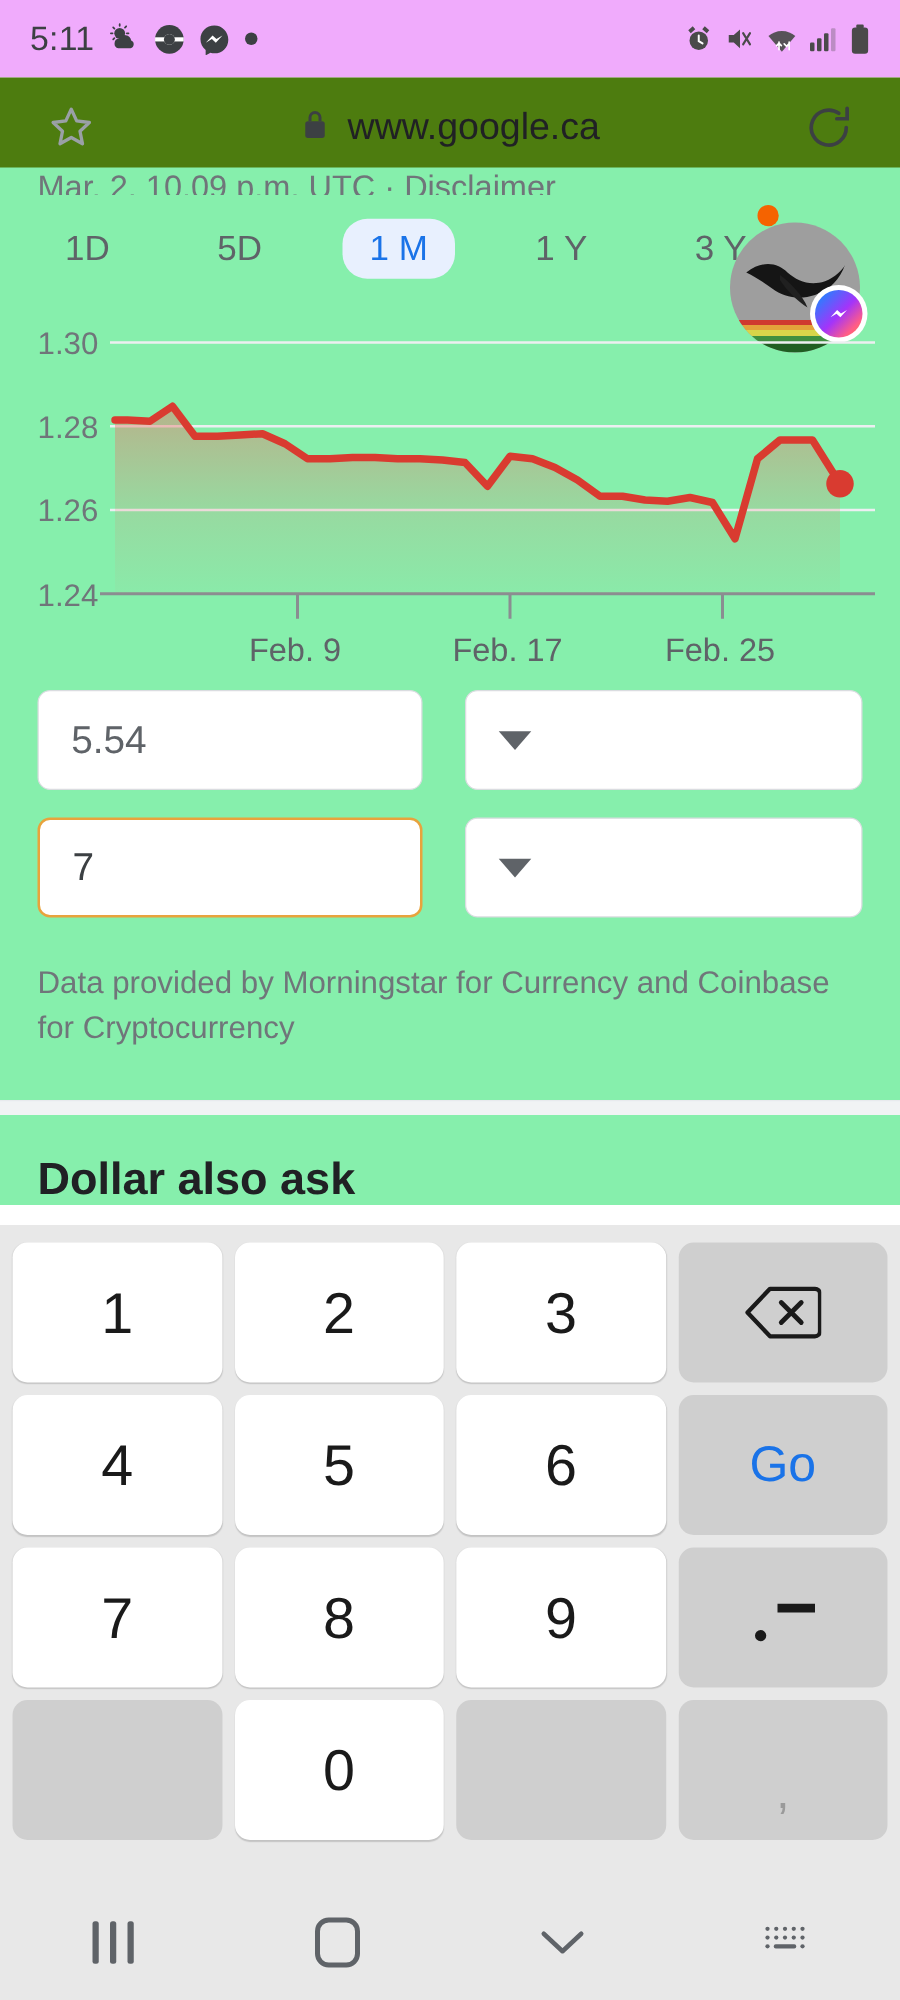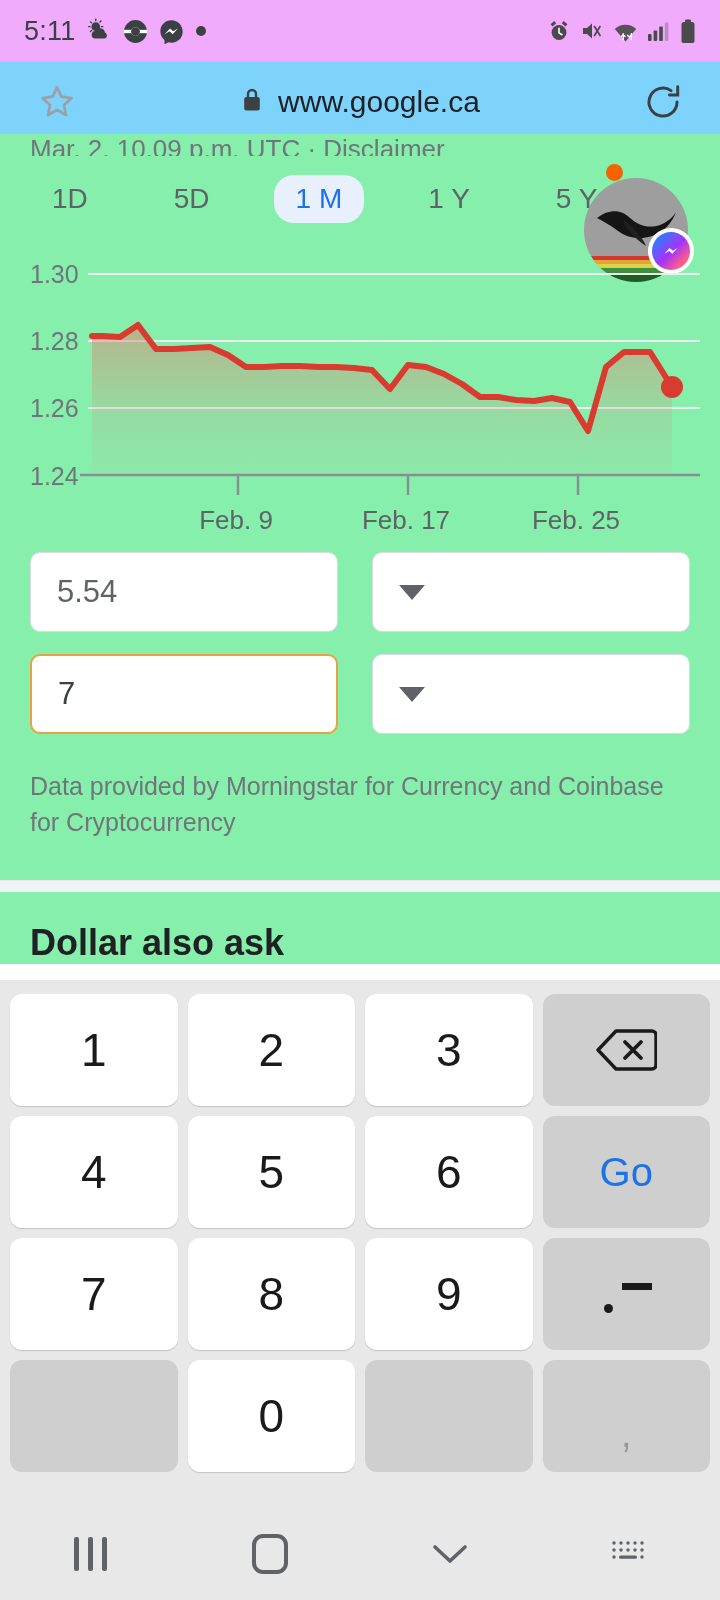--- a/index.html
+++ b/index.html
@@ -17,21 +17,21 @@
     padding: 0 24px; background: #f0abfc;
   }
   .sb-left { display:flex; align-items:center; gap:11px; flex:1; }
   .sb-time { font-size: 27px; color:#3c4043; letter-spacing:.2px; }
   .sb-right { display:flex; align-items:center; gap:9px; }
   .sb-ico { display:inline-flex; align-items:center; justify-content:center; }
 
   
   .urlbar {
     height: 80px; display:flex; align-items:center;
-    padding: 0 28px; border-bottom: 1px solid #e8eaed; background:#7dd3fc;
+    padding: 0 28px; border-bottom: 1px solid #e8eaed; background:#4d7c0f;
   }
   .url-star { width:58px; display:flex; justify-content:center; }
   .url-mid { flex:1; display:flex; align-items:center; justify-content:center; gap:14px; }
   .url-text { font-size:30px; color:#202124; }
   .url-reload { width:58px; display:flex; justify-content:center; }
 
   
   .content { position:relative; background:#86efac; }
   .clipped-line {
     font-size:26px; color:#70757a; padding:0 30px;
@@ -221,21 +221,21 @@
   <div class="content">
 
     <div class="clipped-line">Mar. 2, 10.09 p.m. UTC · Disclaimer</div>
 
     <div class="tabs-row">
       <div class="tabs">
         <span class="tab">1D</span>
         <span class="tab">5D</span>
         <span class="tab active">1 M</span>
         <span class="tab">1 Y</span>
-        <span class="tab">5 Y</span>
+        <span class="tab">3 Y</span>
       </div>
 
       <div class="chathead">
         <div class="ch-dot"></div>
         <div class="chathead-av">
           <div class="ch-grass"></div>
           <svg class="ch-bird" viewBox="0 0 84 60">
             <path d="M3 22 C16 12, 28 14, 36 22 C44 29, 54 33, 66 29 C74 26, 80 20, 82 16 C78 27, 70 36, 58 40 C46 44, 33 42, 24 35 C16 29, 9 25, 3 22 Z" fill="#151515"></path>
             <path d="M30 24 C38 30, 48 40, 52 50 C44 45, 35 36, 30 28 Z" fill="#202020"></path>
           </svg>

